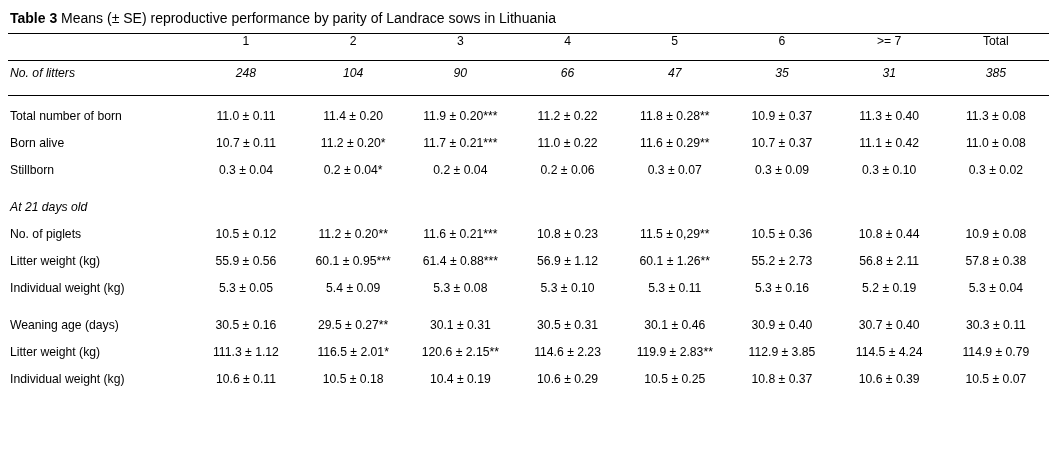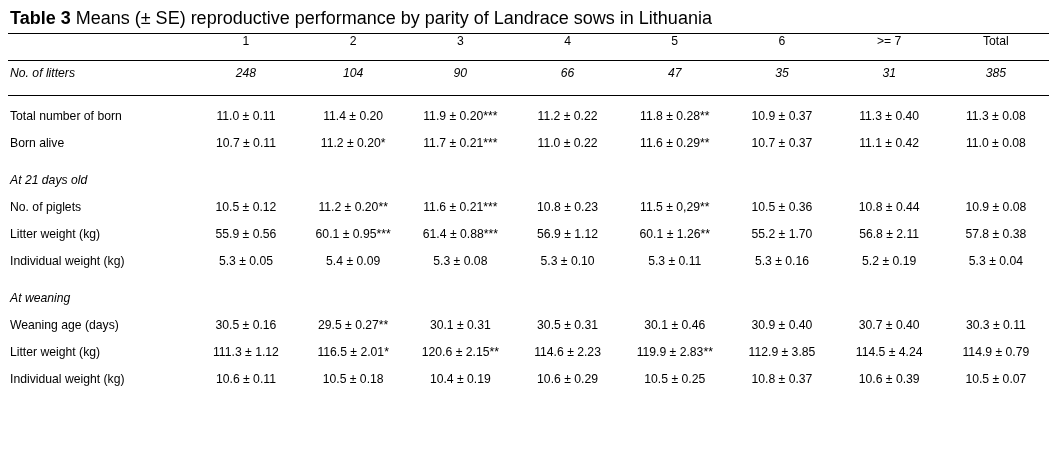--- a/index.html
+++ b/index.html
@@ -15,21 +15,21 @@
     overflow: hidden;
   }
   .page {
     width: 1057px;
     height: 450px;
     box-sizing: border-box;
     padding: 10px 8px 0 8px;
     position: relative;
   }
   .caption {
-    font-size: 18px;
+    font-size: 14px;
     line-height: 16px;
     padding: 0 2px 7px 2px;
     white-space: nowrap;
   }
   .caption .cap-label {
     font-weight: bold;
   }
   table.data {
     width: 1041px;
     border-collapse: collapse;
@@ -194,20 +194,31 @@
           <td class="lbl">Born alive</td>
           <td class="val">10.7 ± 0.11</td>
           <td class="val">11.2 ± 0.20*</td>
           <td class="val">11.7 ± 0.21***</td>
           <td class="val">11.0 ± 0.22</td>
           <td class="val">11.6 ± 0.29**</td>
           <td class="val">10.7 ± 0.37</td>
           <td class="val">11.1 ± 0.42</td>
           <td class="val">11.0 ± 0.08</td>
         </tr>
+        <tr class="rowline">
+          <td class="lbl">Stillborn</td>
+          <td class="val">0.3 ± 0.04</td>
+          <td class="val">0.2 ± 0.04*</td>
+          <td class="val">0.2 ± 0.04</td>
+          <td class="val">0.2 ± 0.06</td>
+          <td class="val">0.3 ± 0.07</td>
+          <td class="val">0.3 ± 0.09</td>
+          <td class="val">0.3 ± 0.10</td>
+          <td class="val">0.3 ± 0.02</td>
+        </tr>
         <tr class="gap">
           <td colspan="9"></td>
         </tr>
         <tr class="section">
           <td class="lbl">At 21 days old</td>
           <td class="val"></td>
           <td class="val"></td>
           <td class="val"></td>
           <td class="val"></td>
           <td class="val"></td>
@@ -226,49 +237,38 @@
           <td class="val">10.8 ± 0.44</td>
           <td class="val">10.9 ± 0.08</td>
         </tr>
         <tr class="rowline">
           <td class="lbl">Litter weight (kg)</td>
           <td class="val">55.9 ± 0.56</td>
           <td class="val">60.1 ± 0.95***</td>
           <td class="val">61.4 ± 0.88***</td>
           <td class="val">56.9 ± 1.12</td>
           <td class="val">60.1 ± 1.26**</td>
-          <td class="val">55.2 ± 1.70</td>
+          <td class="val">55.2 ± 2.73</td>
           <td class="val">56.8 ± 2.11</td>
           <td class="val">57.8 ± 0.38</td>
         </tr>
         <tr class="rowline">
           <td class="lbl">Individual weight (kg)</td>
           <td class="val">5.3 ± 0.05</td>
           <td class="val">5.4 ± 0.09</td>
           <td class="val">5.3 ± 0.08</td>
           <td class="val">5.3 ± 0.10</td>
           <td class="val">5.3 ± 0.11</td>
           <td class="val">5.3 ± 0.16</td>
           <td class="val">5.2 ± 0.19</td>
           <td class="val">5.3 ± 0.04</td>
         </tr>
         <tr class="gap">
           <td colspan="9"></td>
         </tr>
-        <tr class="section">
-          <td class="lbl">At weaning</td>
-          <td class="val"></td>
-          <td class="val"></td>
-          <td class="val"></td>
-          <td class="val"></td>
-          <td class="val"></td>
-          <td class="val"></td>
-          <td class="val"></td>
-          <td class="val"></td>
-        </tr>
         <tr class="rowline">
           <td class="lbl">Weaning age (days)</td>
           <td class="val">30.5 ± 0.16</td>
           <td class="val">29.5 ± 0.27**</td>
           <td class="val">30.1 ± 0.31</td>
           <td class="val">30.5 ± 0.31</td>
           <td class="val">30.1 ± 0.46</td>
           <td class="val">30.9 ± 0.40</td>
           <td class="val">30.7 ± 0.40</td>
           <td class="val">30.3 ± 0.11</td>

